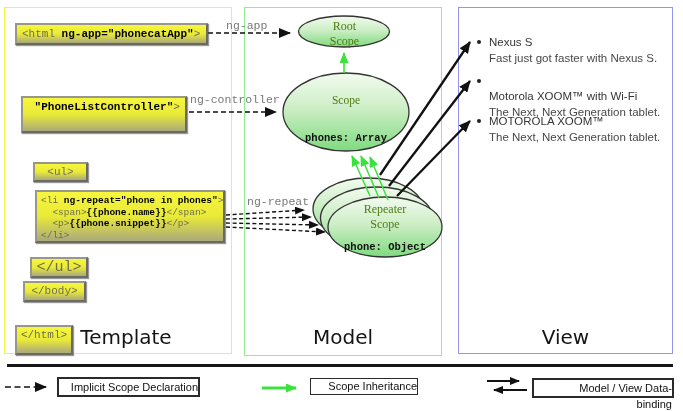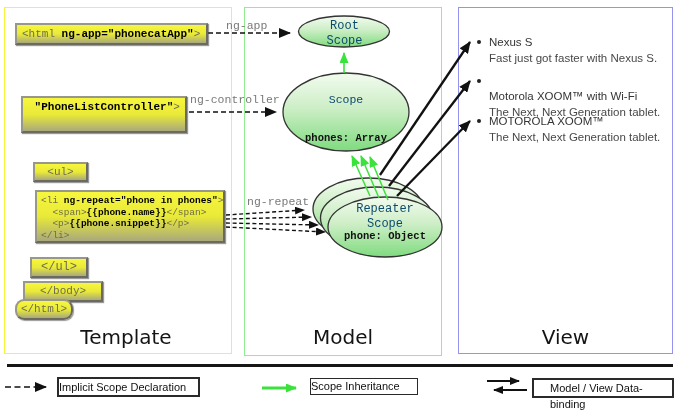--- a/index.html
+++ b/index.html
@@ -23,53 +23,53 @@
   .codebox { position:absolute; font-family:"Liberation Mono", monospace; color:#6e6e4e;
              background:linear-gradient(180deg,#f7f73e 0%,#e9e938 50%,#a9a97c 100%);
              border:2px solid #6a6a60; border-top-color:#97978c; border-left-color:#97978c;
              box-shadow:1px 1px 1px rgba(70,70,70,.55); }
   .codebox b { color:#000; font-weight:bold; }
   .ln { white-space:pre; display:block; }
   .box-html  { left:15px; top:23px;  width:193px; height:22px; font-size:11px; line-height:18px; padding:0 5px; }
   .box-body  { left:21px; top:96px;  width:166px; height:37px; font-size:11px; line-height:15.5px; padding:2px 5px; }
   .box-ul    { left:33px; top:162px; width:55px;  height:20px; font-size:11px; line-height:16px; text-align:center; }
   .box-li    { left:35px; top:190px; width:190px; height:53px; font-size:9.5px; line-height:11.5px; padding:3px 4px; }
-  .box-ulc   { left:30px; top:257px; width:58px;  height:21px; font-size:12px; line-height:17px; text-align:center; }
-  .box-bodyc { left:23px; top:281px; width:80px;  height:21px; font-size:11px; line-height:17px; text-align:center; }
-  .box-htmlc { left:15px; top:299px; width:58px;  height:21px; font-size:11px; line-height:17px; text-align:center;border-radius:9px; }
+  .box-ulc   { left:30px; top:257px; width:58px;  height:21px; font-size:15px; line-height:17px; text-align:center; }
+  .box-bodyc { left:23px; top:281px; width:63px;  height:21px; font-size:11px; line-height:17px; text-align:center; }
+  .box-htmlc { left:15px; top:325px; width:58px;  height:30px; font-size:11px; line-height:17px; text-align:center; }
 
   
   .dir-label { position:absolute; font-family:"Liberation Mono", monospace;
                font-size:11.5px; color:#7a7a7a; }
   .dl-ngapp        { left:226px; top:19px; }
   .dl-ngcontroller { left:190px; top:93px; }
   .dl-ngrepeat     { left:247px; top:195px; }
 
   
-  .scope-label { position:absolute; text-align:center; color:#0c4a6e;
-                 font-family:Liberation Mono, monospace; font-size:11.5px; line-height:14.5px; }
+  .scope-label { position:absolute; text-align:center; color:#4d7c0f;
+                 font-family:Liberation Serif, serif; font-size:11.5px; line-height:14.5px; }
   .sl-root { left:297px; top:19px;  width:95px;  font-size:12px; }
   .sl-plc  { left:281px; top:93px;  width:130px; }
   .sl-rep  { left:330px; top:202px; width:110px; font-size:12px; }
   .scope-prop { position:absolute; text-align:center; font-family:"Liberation Mono", monospace;
                 font-weight:bold; font-size:10.5px; color:#101010; }
   .sp-plc { left:281px; top:132px; width:130px; }
-  .sp-rep { left:330px; top:230px; width:110px; }
+  .sp-rep { left:330px; top:241px; width:110px; }
 
   
   .bullet { position:absolute; left:477px; width:4px; height:4px; border-radius:50%; background:#222; }
   .b1 { top:40px; } .b2 { top:79px; } .b3 { top:119px; }
   .view-item { position:absolute; left:489px; width:192px; }
   .vi1 { top:34px; } .vi2 { top:88px; } .vi3 { top:113px; }
   .view-title { font-size:11.5px; line-height:16px; color:#353535; }
   .view-desc  { font-size:11.5px; line-height:16px; color:#484848; }
 
   
   .separator { position:absolute; left:7px; top:364px; width:666px; height:3px; background:#161616; }
-  .legend-box { position:absolute; border:2px solid #2a2a2a; background:#fff; text-align:left;
+  .legend-box { position:absolute; border:2px solid #2a2a2a; background:#fff; text-align:right;
                 font-size:11px; color:#111; }
   .lb1 { left:57px;  top:377px; width:143px; height:20px; line-height:16px; }
   .lb2 { left:310px; top:378px; width:108px; height:17px; line-height:14px; border-width:1px; }
   .lb3 { left:532px; top:378px; width:142px; height:20px; line-height:16px;padding-left:16px; }
 
   svg.overlay { position:absolute; left:0; top:0; width:683px; height:411px; }
 </style>
 </head>
 <body>
 

